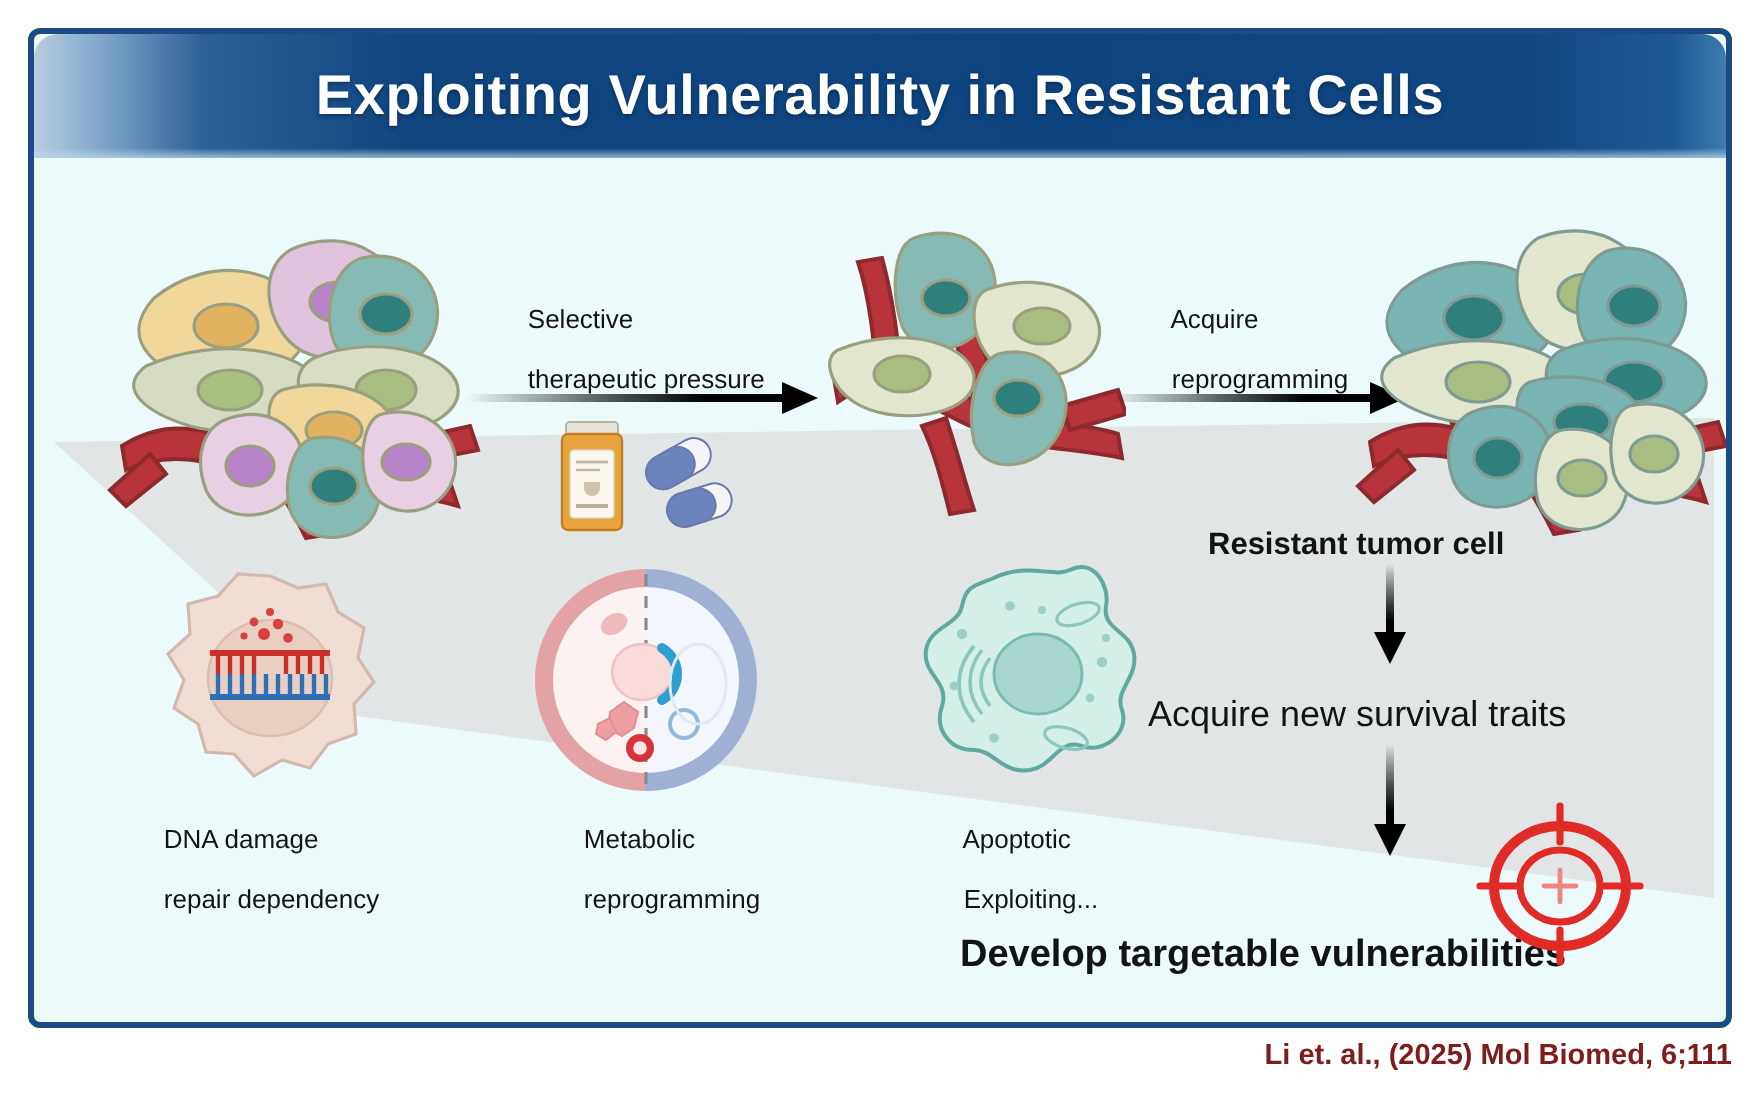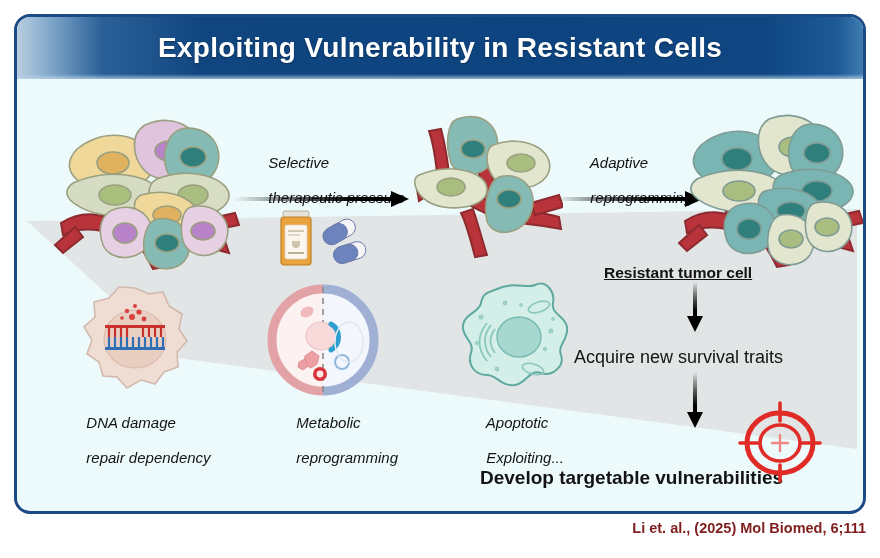--- a/index.html
+++ b/index.html
@@ -14,21 +14,21 @@
     width: 880px; height: 558px;
     background: #ffffff;
   }
 
   
   .panel {
     position: absolute;
     left: 14px; top: 14px;
     width: 852px; height: 500px;
     border: 3px solid #1b4b82;
-    border-radius: 16px;
+    border-radius: 6px;
     background: #edfafb;
     overflow: hidden;
   }
 
   
   .title-bar {
     position: absolute;
     left: 0; top: 0;
     width: 100%; height: 62px;
     background: linear-gradient(to right,
@@ -77,22 +77,22 @@
   .cluster svg { display: block; }
 
   
   .lbl {
     position: absolute;
     color: #131313;
     font-size: 15.5px;
     line-height: 1.14;
     white-space: pre;
   }
-  .lbl.bold { font-weight: bold; font-size: 15.5px; text-decoration: underline; }
-  .lbl.big  { font-size: 15px; line-height: 1.16; font-style: italic; }
+  .lbl.bold { font-weight: bold; font-size: 15.5px; }
+  .lbl.big  { font-size: 13px; line-height: 1.16; }
 
   
   .h-arrow { position: absolute; height: 16px; }
   .h-arrow .shaft {
     position: absolute;
     left: 0; top: 6px;
     height: 4px;
     width: calc(100% - 16px);
     background: linear-gradient(to right, rgba(0,0,0,0) 0%, rgba(0,0,0,.18) 12%, rgba(0,0,0,.62) 42%, #000 75%);
   }
@@ -235,21 +235,21 @@
             <ellipse cx="108" cy="50" rx="14" ry="9" fill="#a8bd7f"></ellipse>
             <path d="M6 62 C40 48, 76 60, 74 78 C72 96, 32 100, 14 88 C2 80, -2 66, 6 62 Z" fill="#e3e6cf"></path>
             <ellipse cx="38" cy="74" rx="14" ry="9" fill="#a8bd7f"></ellipse>
             <path d="M86 64 C110 58, 126 78, 118 100 C110 122, 80 126, 74 108 C70 90, 76 68, 86 64 Z" fill="#86bab5"></path>
             <ellipse cx="96" cy="86" rx="12" ry="9" fill="#2f7f7d"></ellipse>
           </g>
         </svg>
       </div>
 
       <div class="lbl big" style="left:540px; top:58px;">
-        <span>Adaptive</span><br>
+        <span>Acquire</span><br>
         <span>reprogramming</span>
       </div>
 
       <div class="h-arrow" style="left:538px; top:112px; width:148px;">
         <div class="shaft"></div>
         <div class="head"></div>
       </div>
 
       <div class="cluster" style="left:660px; top:24px;">
         <svg width="190" height="170" viewBox="0 0 190 170">

